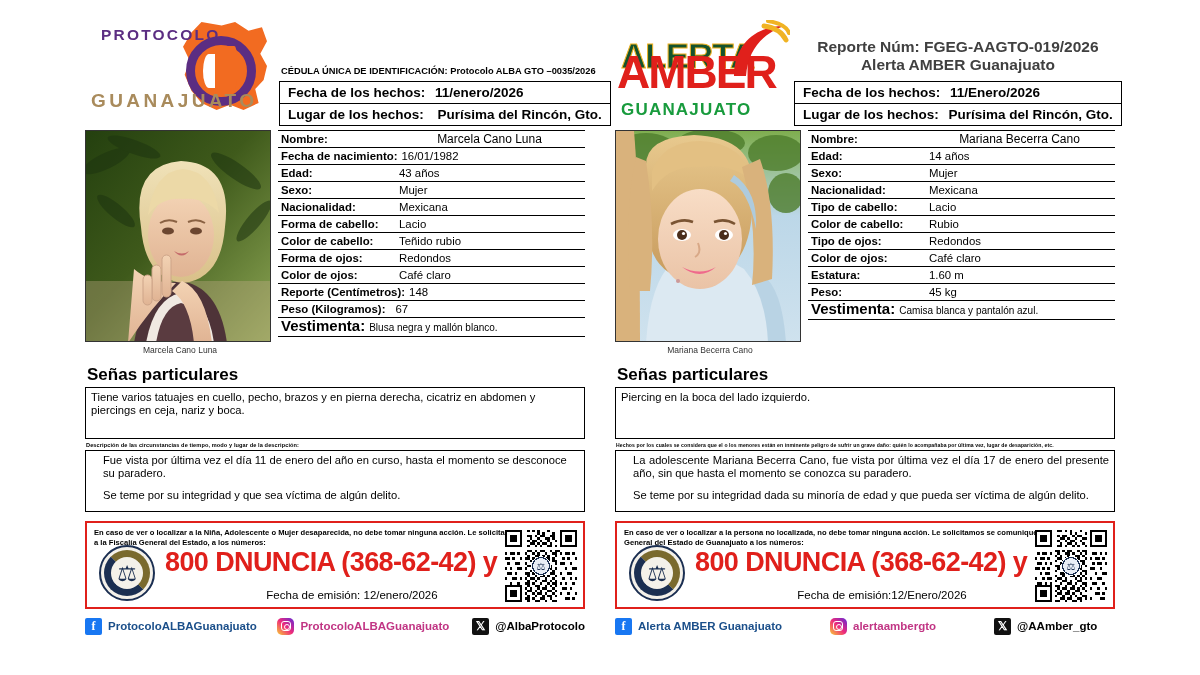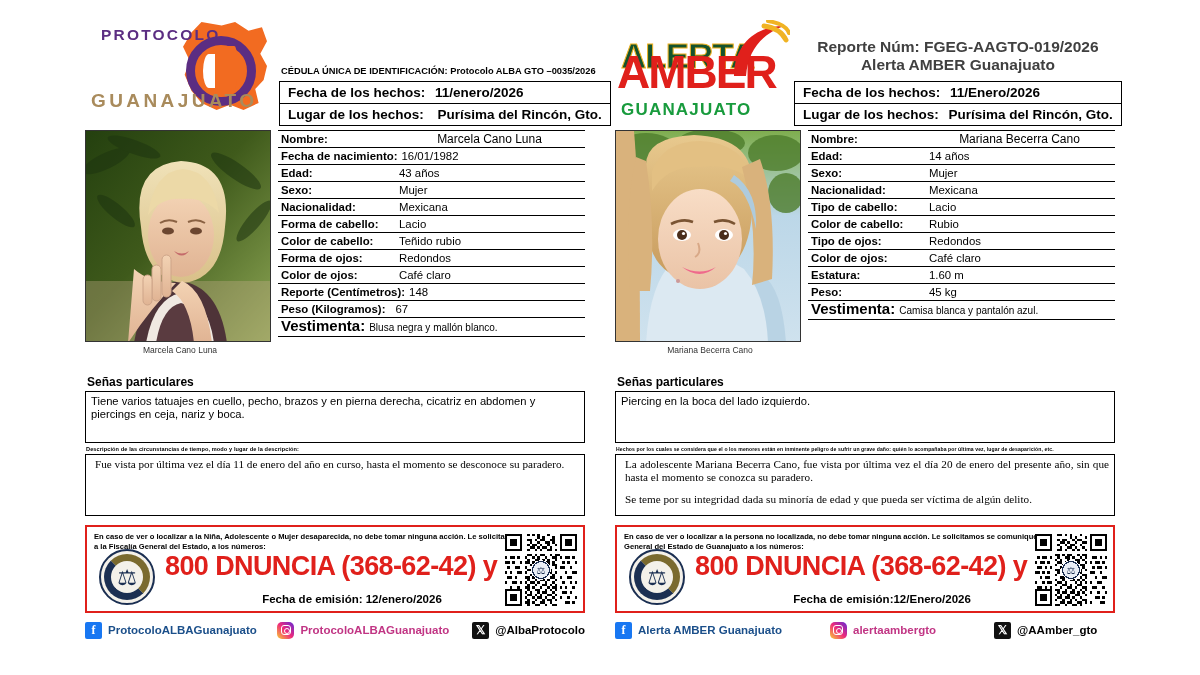--- a/index.html
+++ b/index.html
@@ -160,36 +160,36 @@
   tr.name td.v { text-align: center; padding-left: 0; font-size: 12px; }
   tr.wide td { padding-left: 3px; }
   tr.wide td .k2 { font-weight: bold; }
   tr.wide td .v2 { font-weight: normal; padding-left: 4px; }
   tr.vest td { border-bottom: 1.4px solid #000; }
   tr.vest .k2 { font-weight: bold; font-size: 15px; }
   tr.vest .v2 { font-size: 10px; }
 
   
   .senas-title {
-    font-size: 12px; font-weight: bold; margin: 20px 0 2px 2px;
+    font-size: 17px; font-weight: bold; margin: 10px 0 2px 2px;
   }
   .box {
     border: 1.6px solid #000;
     padding: 3px 5px;
     font-size: 11.2px;
     line-height: 13px;
   }
   .senas-box { height: 52px; }
   .tiny-label {
     font-size: 5.6px; font-weight: bold; color: #000;
     margin: 3px 0 2px 1px; white-space: nowrap;
     letter-spacing: .1px;
   }
   .desc-box { height: 62px; }
-  .desc-box p { margin: 0 0 9px 4px; font-family: Liberation Serif, serif; }
+  .desc-box p { margin: 0 0 9px 12px; }
   .desc-box.justify p { text-align: justify; }
 
   
   .red-box {
     border: 2px solid #E0201B;
     margin-top: 9px;
     height: 88px;
     position: relative;
     padding: 5px 7px 0 7px;
   }
@@ -217,21 +217,21 @@
     position: absolute; left: 78px; top: 24px;
     width: 300px; text-align: center;
     color: #E0201B; font-weight: bold;
     font-size: 27px; line-height: 30px;
     letter-spacing: -.6px;
     white-space: nowrap;
   }
   .emision {
     position: absolute; left: 140px; top: 66px;
     width: 250px; text-align: center;
-    font-size: 11.5px; font-weight: bold;
+    font-size: 11.5px; font-weight: normal;
     white-space: nowrap;
   }
   .qr {
     position: absolute; right: 6px; top: 7px;
     width: 72px; height: 72px;
     background: #fff;
   }
   .qr svg { display:block; }
 
   
@@ -401,20 +401,21 @@
     </div>
 
     <div class="senas-title">Señas particulares</div>
     <div class="box senas-box">
       <span>Tiene varios tatuajes en cuello, pecho, brazos y en pierna derecha, cicatriz en abdomen y piercings en ceja, nariz y boca.</span>
     </div>
 
     <div class="tiny-label">Descripción de las circunstancias de tiempo, modo y lugar de la descripción:</div>
     <div class="box desc-box">
       <p>Fue vista por última vez el día 11 de enero del año en curso, hasta el momento se desconoce su paradero.</p>
+      <p>Se teme por su integridad y que sea víctima de algún delito.</p>
     </div>
 
     <div class="red-box">
       <div class="red-note">En caso de ver o localizar a la Niña, Adolescente o Mujer desaparecida, no debe tomar ninguna acción. Le solicitamos se comunique a la Fiscalía General del Estado, a los números:</div>
       <div class="seal">
         <div class="ring"></div>
           <div class="fig">⚖</div>
       </div>
       <div class="phone">800 DNUNCIA (368-62-42) y 911</div>
       <div class="emision">Fecha de emisión:  12/enero/2026</div>
@@ -623,21 +624,21 @@
       </div>
     </div>
 
     <div class="senas-title">Señas particulares</div>
     <div class="box senas-box">
       <span>Piercing en la boca del lado izquierdo.</span>
     </div>
 
     <div class="tiny-label" style="font-size:5.1px">Hechos por los cuales se considera que el o los menores están en inminente peligro de sufrir  un grave  daño: quién lo acompañaba por última vez, lugar de desaparición, etc.</div>
     <div class="box desc-box justify">
-      <p>La adolescente Mariana Becerra Cano, fue vista por última vez el día 20 de enero del presente año, sin que hasta el momento se conozca su paradero.</p>
+      <p>La adolescente Mariana Becerra Cano, fue vista por última vez el día 17 de enero del presente año, sin que hasta el momento se conozca su paradero.</p>
       <p>Se teme por su integridad dada su minoría de edad y que pueda ser víctima de algún delito.</p>
     </div>
 
     <div class="red-box">
       <div class="red-note">En caso de ver o localizar a la persona no localizada, no debe tomar ninguna acción. Le solicitamos se comunique a la Fiscalía General del Estado de Guanajuato a los números:</div>
       <div class="seal">
         <div class="ring"></div>
           <div class="fig">⚖</div>
       </div>
       <div class="phone">800 DNUNCIA (368-62-42) y 911</div>

